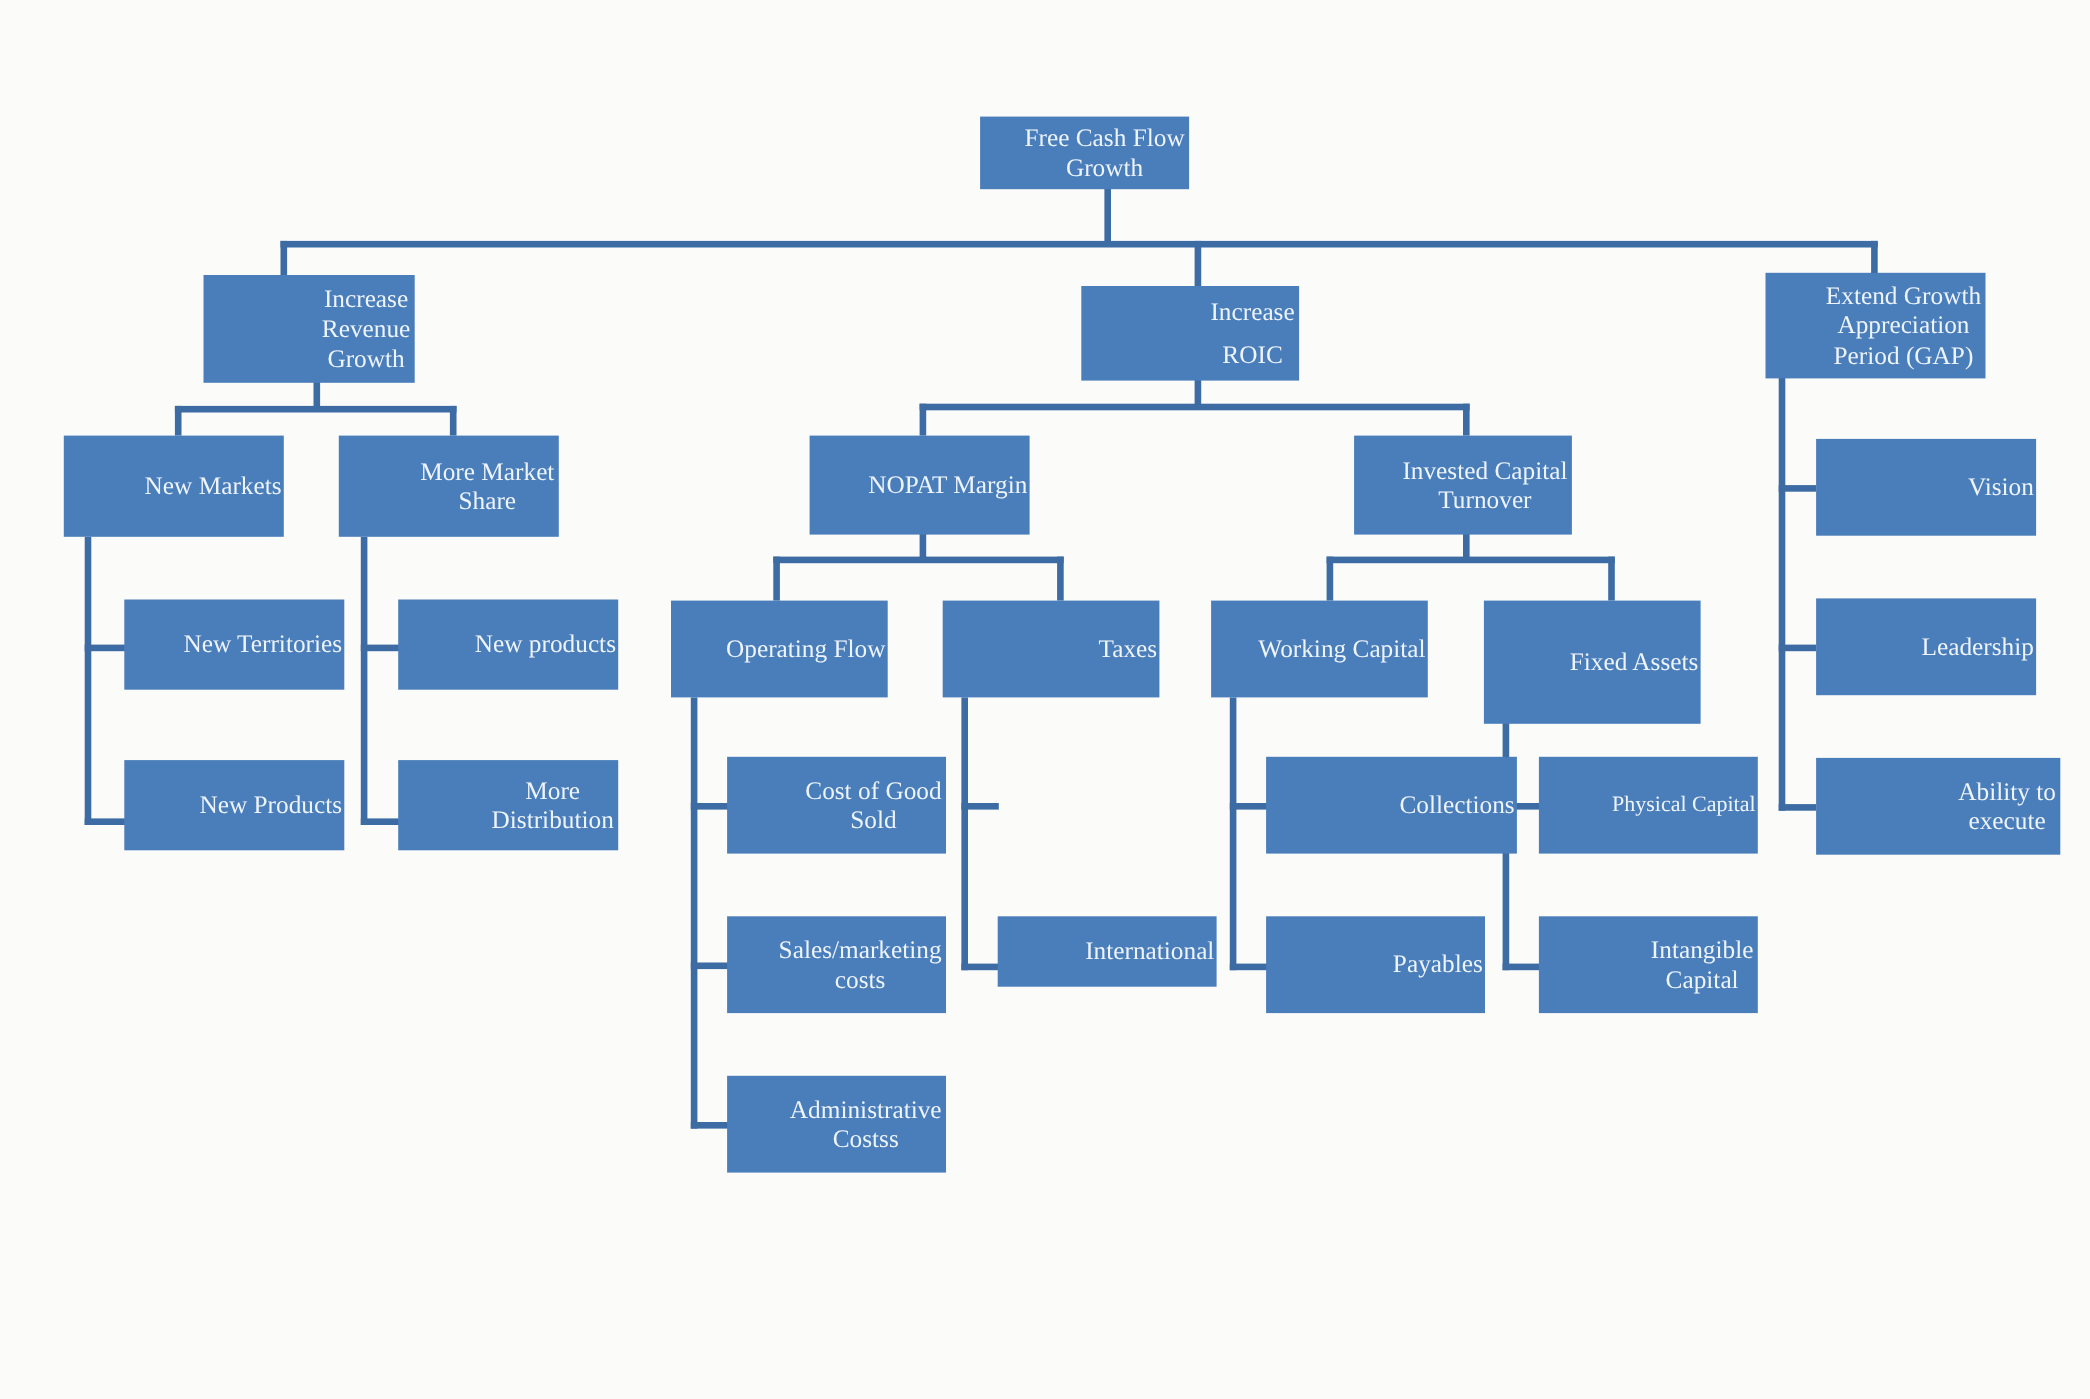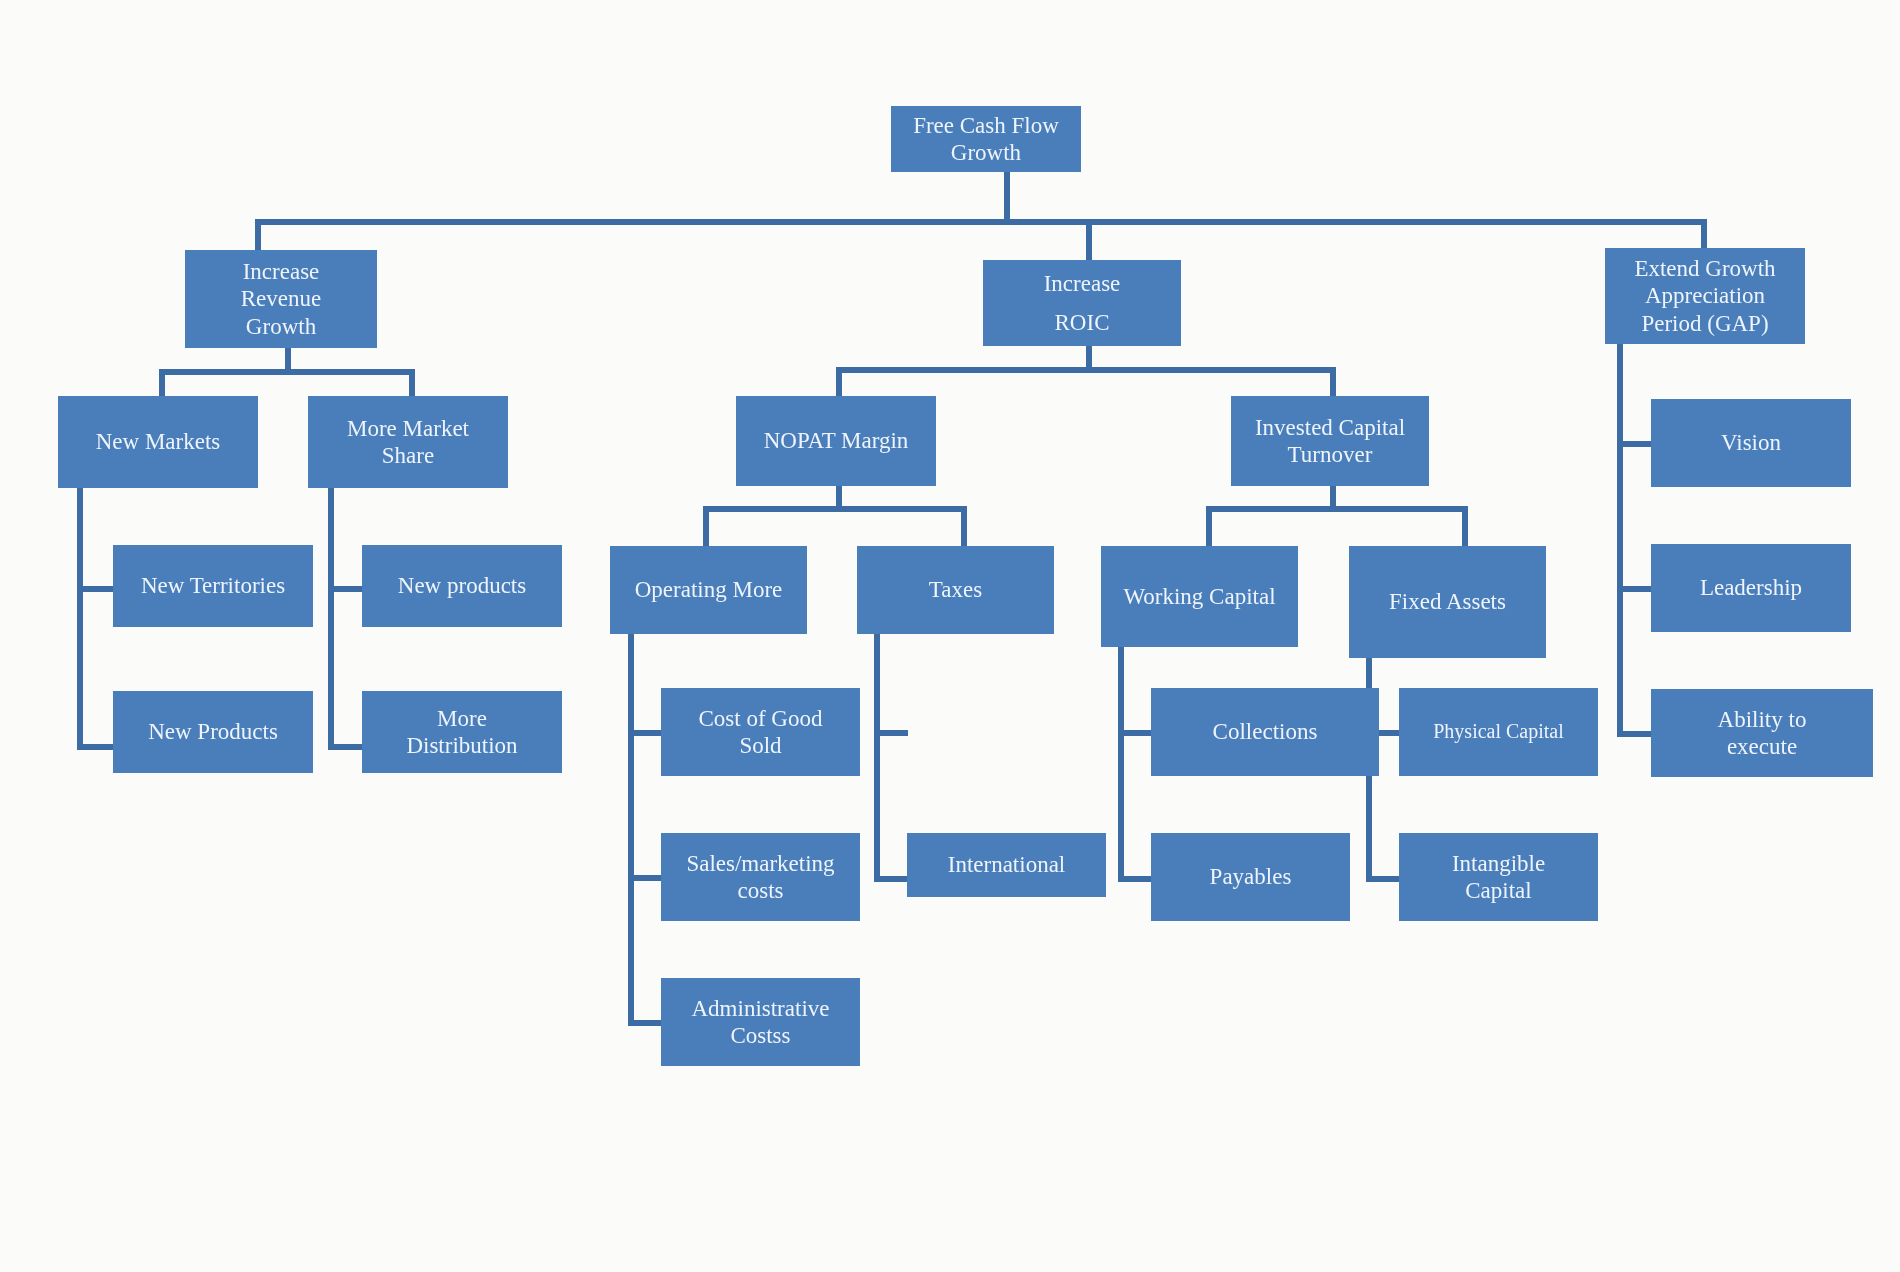--- a/index.html
+++ b/index.html
@@ -14,21 +14,21 @@
     background: #fbfbf9;
     font-family: "Liberation Serif", "DejaVu Serif", serif;
     overflow: hidden;
   }
   .node {
     position: absolute;
     background: #4a7ebb;
     color: #eef4fb;
     display: flex;
     align-items: center;
-    justify-content: center;
+    justify-content: flex-end;
     text-align: center;
     line-height: 1.18;
     box-sizing: border-box;
     white-space: nowrap;
     z-index: 3;
   }
   .node.wrap { white-space: normal; }
   .node span { display: block; padding: 0 2px; }
   .conn {
     position: absolute;
@@ -168,28 +168,28 @@
   </div>
 
   <div class="node wrap" style="left:1231px; top:396px; width:198px; height:90px; font-size:23px;">
     <span>
       <span>Invested Capital</span>
       <span>Turnover</span>
     </span>
   </div>
 
   <div class="node" style="left:610px; top:546px; width:197px; height:88px; font-size:23px;">
-    <span>Operating More</span>
+    <span>Operating Flow</span>
   </div>
 
   <div class="node" style="left:857px; top:546px; width:197px; height:88px; font-size:23px;">
     <span>Taxes</span>
   </div>
 
-  <div class="node" style="left:1101px; top:546px; width:197px; height:101px; font-size:23px;">
+  <div class="node" style="left:1101px; top:546px; width:197px; height:88px; font-size:23px;">
     <span>Working Capital</span>
   </div>
 
   <div class="node" style="left:1349px; top:546px; width:197px; height:112px; font-size:23px;">
     <span>Fixed Assets</span>
   </div>
 
   <div class="node wrap" style="left:661px; top:688px; width:199px; height:88px; font-size:23px;">
     <span>
       <span>Cost of Good</span>

